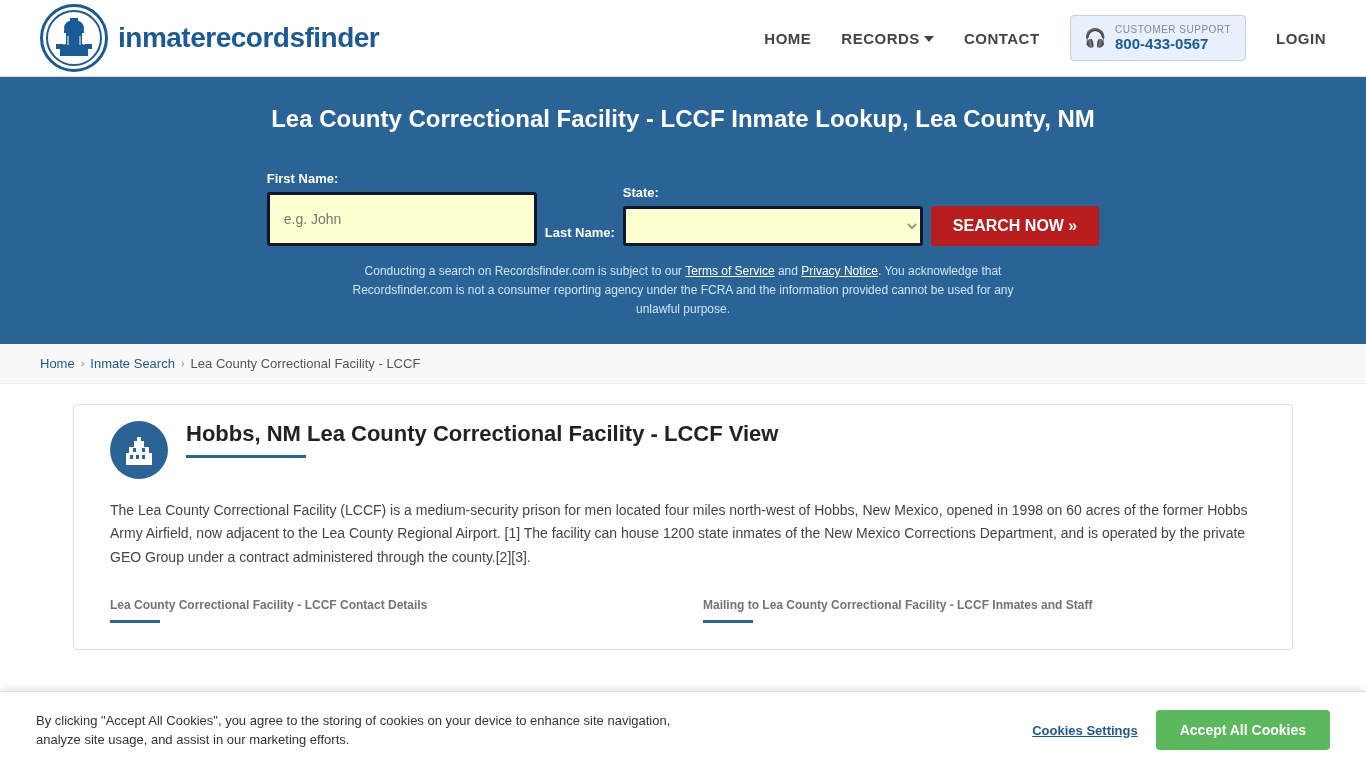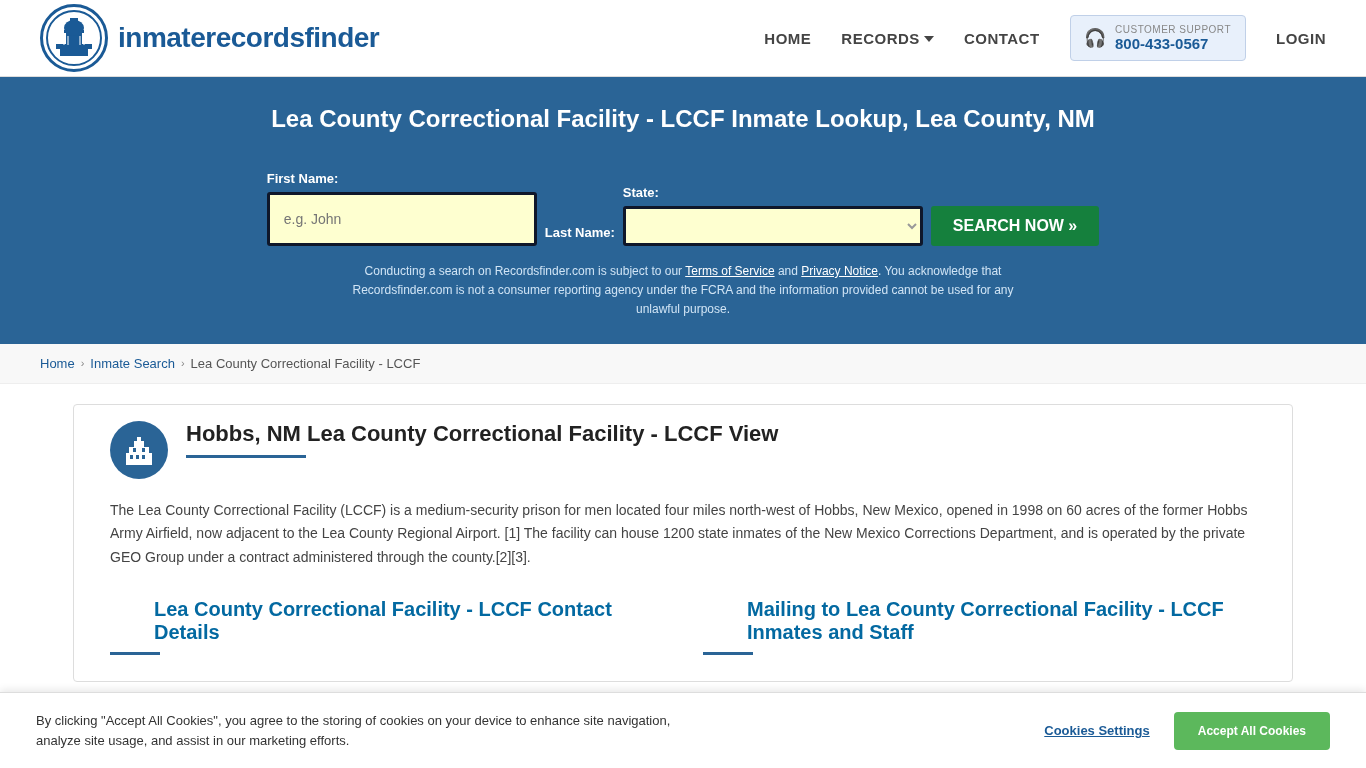--- a/index.html
+++ b/index.html
@@ -146,21 +146,21 @@
     }
     .first-name-input { width: 270px; }
     .last-name-input { width: 300px; }
     .state-select {
       width: 300px;
       background: #fff;
       color: #333;
       height: 40px;
     }
     .search-btn {
-      background: #15803d;
+      background: #b91c1c;
       color: #fff;
       border: none;
       border-radius: 3px;
       padding: 10px 22px;
       font-size: 16px;
       font-weight: 700;
       cursor: pointer;
       white-space: nowrap;
       height: 40px;
       text-transform: uppercase;
@@ -252,25 +252,24 @@
       margin-bottom: 28px;
     }
     .two-col {
       display: flex;
       gap: 40px;
     }
     .col-left, .col-right {
       flex: 1;
     }
     .section-title {
-      font-size: 20px;
-      font-weight: 700;
-      color: #0369a1;
+      font-size: 12px;
+      font-weight: 700;
+      color: #737373;
       margin-bottom: 8px;
-      margin-left: 44px;
     }
     .section-underline {
       width: 50px;
       height: 3px;
       background: #2a6496;
       margin-bottom: 10px;
     }
 
     
     .cookie-banner {
@@ -307,24 +306,23 @@
       background: none;
       border: none;
       font-weight: 600;
     }
     .accept-cookies-btn {
       background: #5cb85c;
       color: #fff;
       border: none;
       border-radius: 4px;
       padding: 12px 24px;
-      font-size: 12px;
-      font-weight: 700;
-      cursor: pointer;
-      margin-left: 6px;
+      font-size: 14px;
+      font-weight: 700;
+      cursor: pointer;
     }
   </style>
 </head>
 <body>
 
 <header class="header">
   <div class="logo-area">
     <div class="logo-icon">
       <svg viewBox="0 0 56 56" xmlns="http://www.w3.org/2000/svg">
         <circle cx="28" cy="28" r="27" fill="#fff" stroke="#1a5a96" stroke-width="2"></circle>

